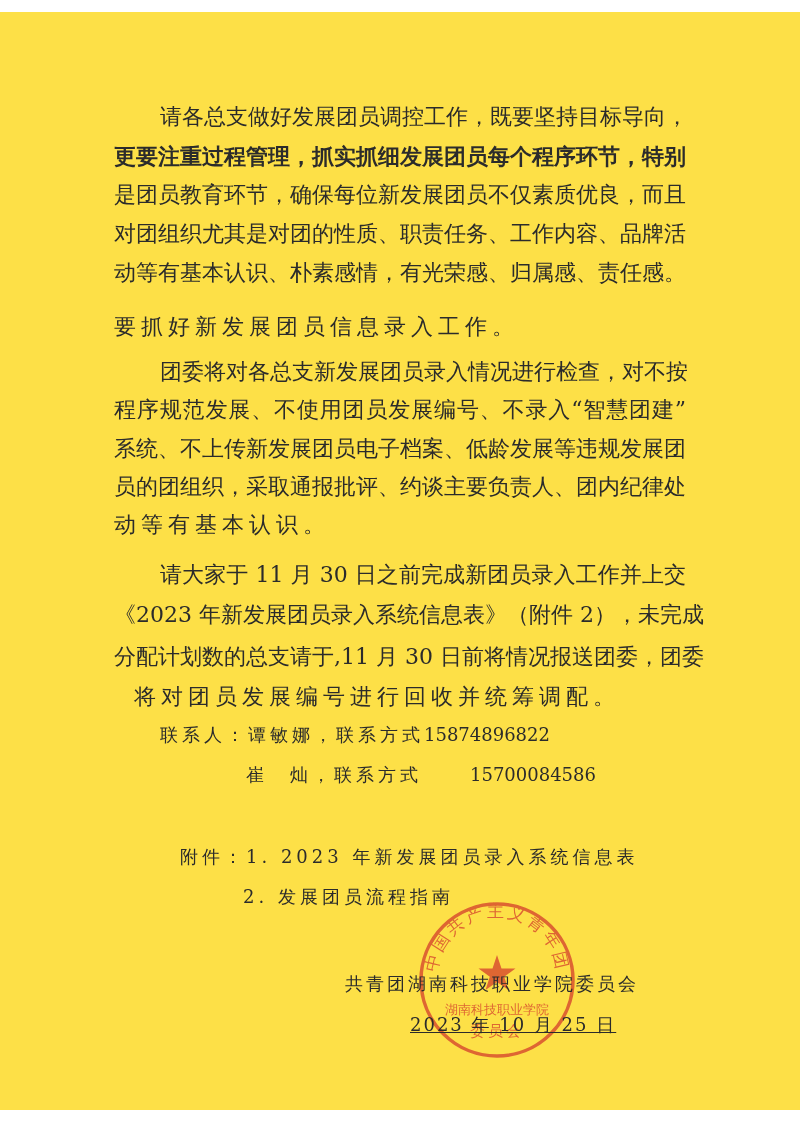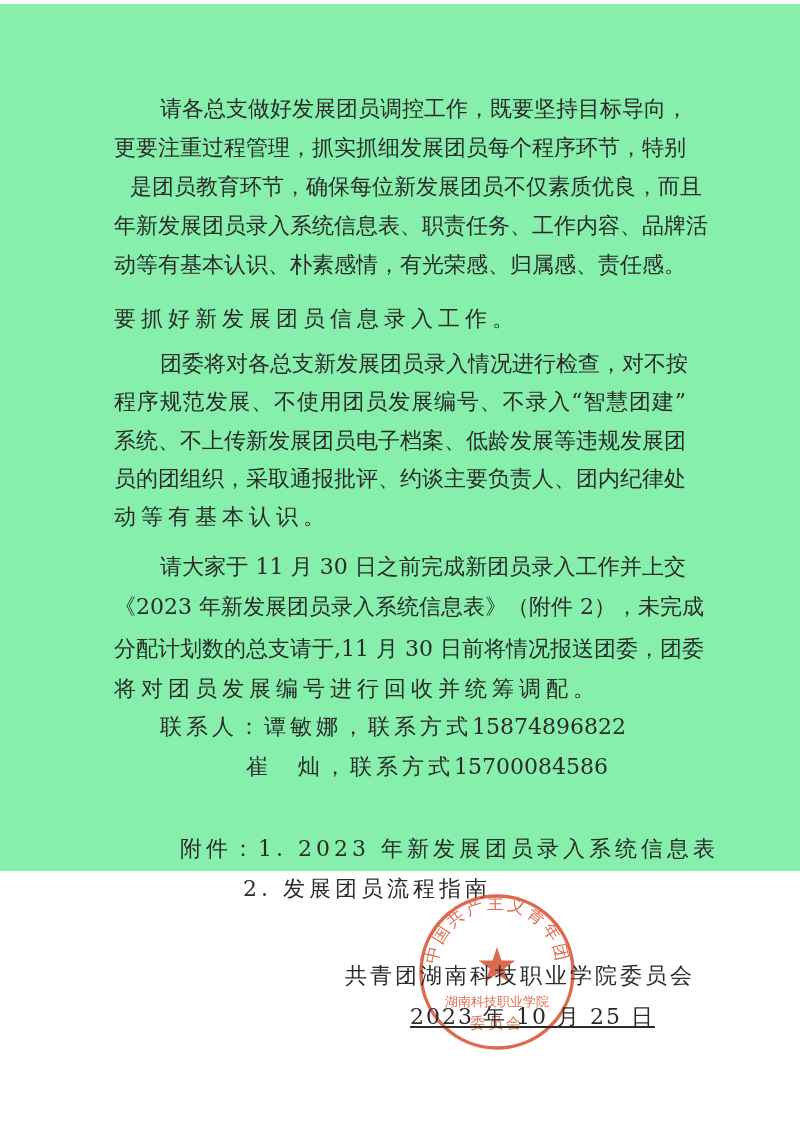--- a/index.html
+++ b/index.html
@@ -10,23 +10,23 @@
     body {
       width: 800px;
       height: 1130px;
       position: relative;
       overflow: hidden;
       font-family: "DejaVu Serif", "Liberation Serif", serif;
       color: #2a2a2a;
     }
     .page {
       position: absolute;
-      left: 0; top: 4px;
-      width: 800px; height: 867px;
-      background: #86efac;
+      left: 0; top: 12px;
+      width: 800px; height: 1098px;
+      background: #fde047;
     }
     .line {
       position: absolute;
       left: 114px;
       width: 580px;
       height: 30px;
       font-size: 22px;
       line-height: 30px;
       white-space: nowrap;
       letter-spacing: 5px;
@@ -44,54 +44,54 @@
       position: absolute;
       left: 417px;
       top: 888px;
       width: 160px;
       height: 160px;
       opacity: 0.85;
       pointer-events: none;
     }
     .sig-line {
       position: absolute;
-      font-size: 22px;
+      font-size: 18px;
       line-height: 30px;
       white-space: nowrap;
       color: #2b2b2b;
     }
   </style>
 </head>
 <body>
 
 <div class="page">
 
   <div class="line indent justify" style="top:90px;">请各总支做好发展团员调控工作，既要坚持目标导向，</div>
-  <div class="line justify" style="top:129px;">更要注重过程管理，抓实抓细发展团员每个程序环节，特别</div>
-  <div class="line justify" style="top:168px;margin-left:16px;">是团员教育环节，确保每位新发展团员不仅素质优良，而且</div>
-  <div class="line justify" style="top:207px;">年新发展团员录入系统信息表、职责任务、工作内容、品牌活</div>
+  <div class="line justify" style="top:129px;font-weight:bold;">更要注重过程管理，抓实抓细发展团员每个程序环节，特别</div>
+  <div class="line justify" style="top:168px;">是团员教育环节，确保每位新发展团员不仅素质优良，而且</div>
+  <div class="line justify" style="top:207px;">对团组织尤其是对团的性质、职责任务、工作内容、品牌活</div>
   <div class="line justify" style="top:246px;">动等有基本认识、朴素感情，有光荣感、归属感、责任感。</div>
   <div class="line free" style="top:300px;">要抓好新发展团员信息录入工作。</div>
 
   <div class="line indent justify" style="top:345px;">团委将对各总支新发展团员录入情况进行检查，对不按</div>
   <div class="line justify" style="top:383px;">程序规范发展、不使用团员发展编号、不录入“智慧团建”</div>
   <div class="line justify" style="top:460px;">员的团组织，采取通报批评、约谈主要负责人、团内纪律处</div>
   <div class="line justify" style="top:422px;">系统、不上传新发展团员电子档案、低龄发展等违规发展团</div>
   <div class="line free" style="top:498px;">动等有基本认识。</div>
 
   <div class="line indent justify" style="top:548px;">请大家于 11 月 30 日之前完成新团员录入工作并上交</div>
   <div class="line justify" style="top:588px;">《2023 年新发展团员录入系统信息表》（附件 2），未完成</div>
   <div class="line justify" style="top:630px;">分配计划数的总支请于,11 月 30 日前将情况报送团委，团委</div>
-  <div class="line free" style="top:670px;">将对团员发展编号进行回收并统筹调配。</div>
+  <div class="line free" style="top:670px;margin-left:20px;">将对团员发展编号进行回收并统筹调配。</div>
 
   <div class="sig-line" style="left:160px; top:708px; letter-spacing:4px;">
     <span>联系人：</span><span>谭敏娜</span><span>，联系方式</span><span style="letter-spacing:0;">15874896822</span>
   </div>
   <div class="sig-line" style="left:246px; top:748px; letter-spacing:4px;">
-    <span>崔　灿</span><span>，联系方式</span><span style="letter-spacing:0;">15700084586</span>
+    <span>崔　灿</span><span>，联系方式</span><span style="letter-spacing:0;margin-left:48px;">15700084586</span>
   </div>
 
   <div class="sig-line" style="left:180px; top:830px; letter-spacing:4px;">
     <span>附件：</span><span>1. 2023 年新发展团员录入系统信息表</span>
   </div>
   <div class="sig-line" style="left:243px; top:870px; letter-spacing:4px;">
     <span>2. 发展团员流程指南</span>
   </div>
 
   <svg class="seal" viewBox="0 0 160 160">

